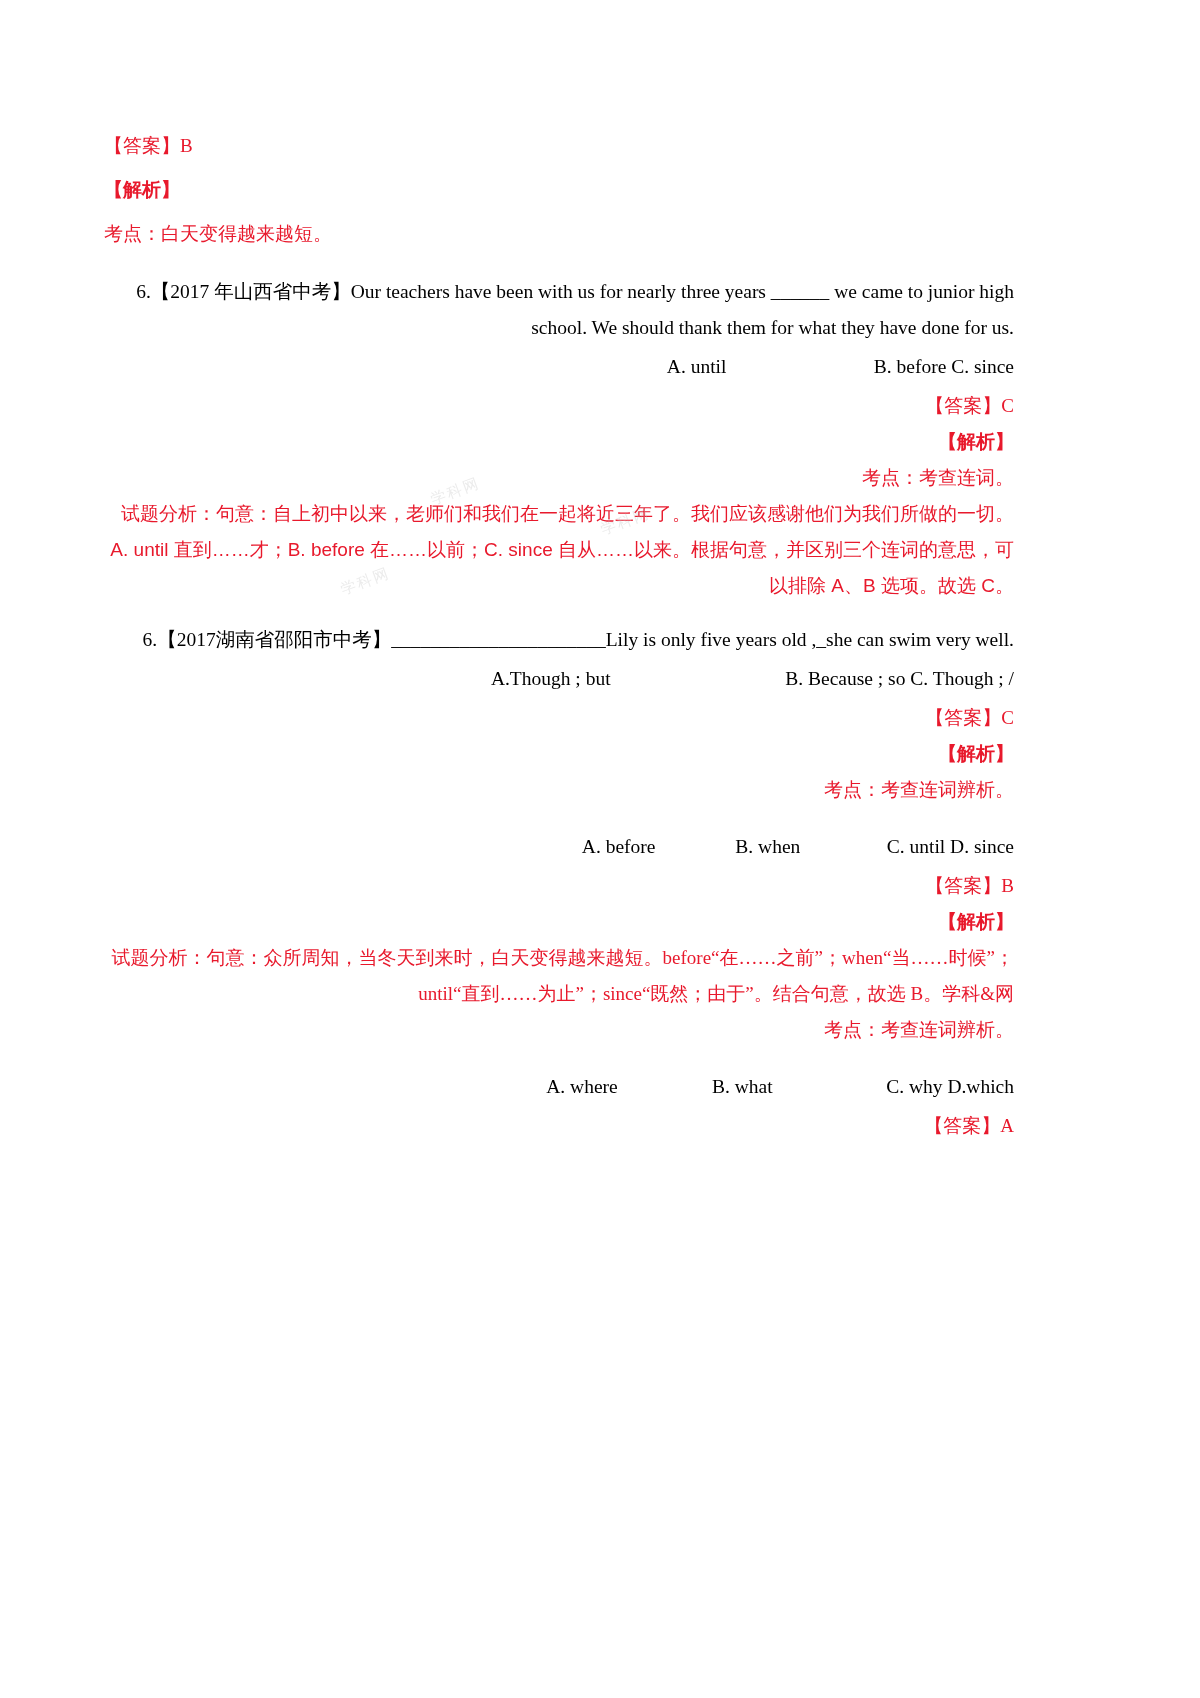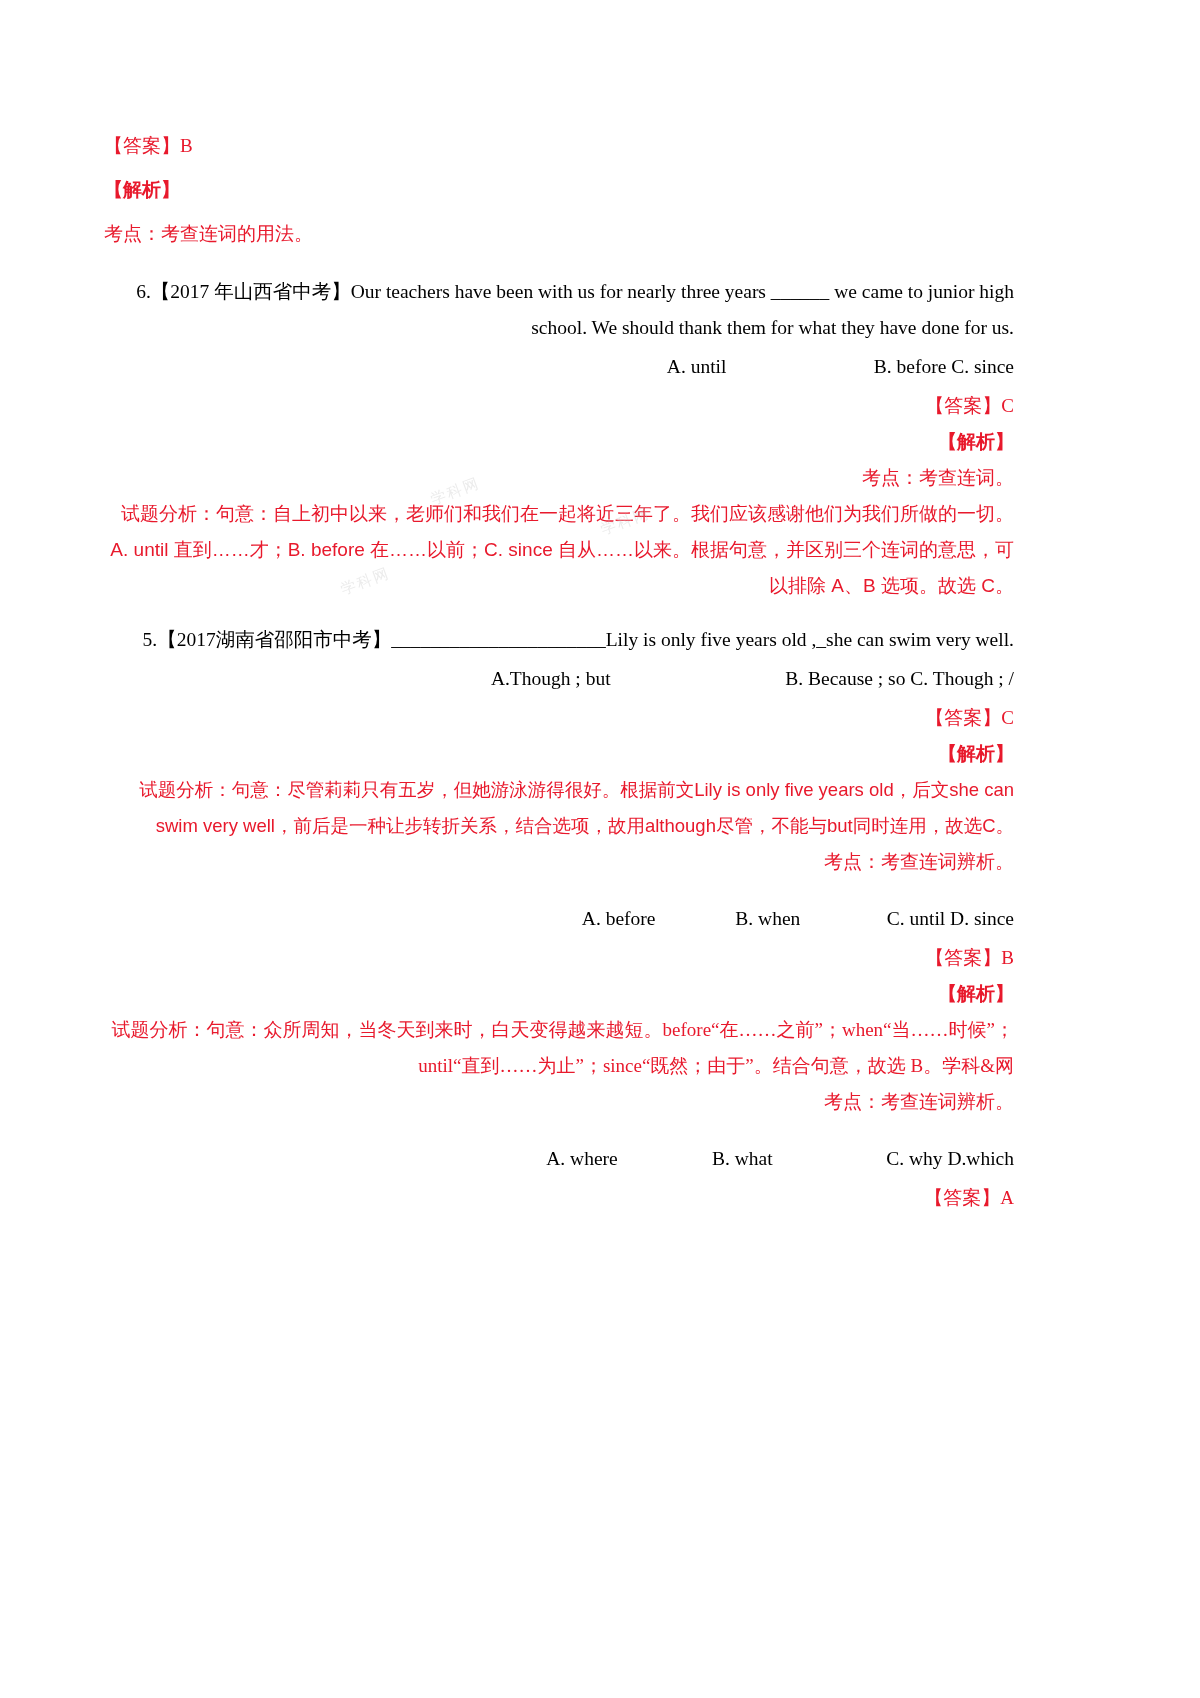--- a/index.html
+++ b/index.html
@@ -73,45 +73,44 @@
 <body>
 
 <div class="page">
   <div class="doc">
 
     <div class="line answer">【答案】B</div>
 
     <div class="line explain-label">【解析】</div>
 
 
-    <div class="line kaodian">考点：考查连词的用法。</div>
+    <div class="line kaodian">考点：白天变得越来越短。</div>
 
     <div class="q">
       <div class="line black">6.【2017 年山西省中考】Our teachers have been with us for nearly three years ______ we came to junior high school. We should thank them for what they have done for us.</div>
       <div class="opts">
         <span class="opt" style="width:235px">A. until</span>
         <span class="opt" style="width:215px">B. before</span>
         <span class="opt">C. since</span>
       </div>
       <div class="line answer">【答案】C</div>
       <div class="line explain-label">【解析】</div>
       <div class="line kaodian">考点：考查连词。</div>
       <div class="line analysis sans">试题分析：句意：自上初中以来，老师们和我们在一起将近三年了。我们应该感谢他们为我们所做的一切。A. until 直到……才；B. before 在……以前；C. since 自从……以来。根据句意，并区别三个连词的意思，可以排除 A、B 选项。故选 C。</div>
     </div>
 
     <div class="q">
-      <div class="line black">5.【2017湖南省邵阳市中考】______________________Lily is only five years old ,_she can swim very well.</div>
+      <div class="line black">6.【2017湖南省邵阳市中考】______________________Lily is only five years old ,_she can swim very well.</div>
       <div class="opts">
         <span class="opt" style="width:270px">A.Though ; but</span>
         <span class="opt" style="width:290px">B.   Because ; so</span>
         <span class="opt">C.    Though ; /</span>
       </div>
       <div class="line answer">【答案】C</div>
       <div class="line explain-label">【解析】</div>
-      <div class="line analysis sans" style="font-size:18.5px">试题分析：句意：尽管莉莉只有五岁，但她游泳游得很好。根据前文Lily is only five years old，后文she can swim very well，前后是一种让步转折关系，结合选项，故用although尽管，不能与but同时连用，故选C。</div>
       <div class="line kaodian">考点：考查连词辨析。</div>
     </div>
 
     <div class="q">
       <div class="opts">
         <span class="opt" style="width:130px">A. before</span>
         <span class="opt" style="width:140px">B. when</span>
         <span class="opt" style="width:140px">C. until</span>
         <span class="opt">D. since</span>
       </div>

